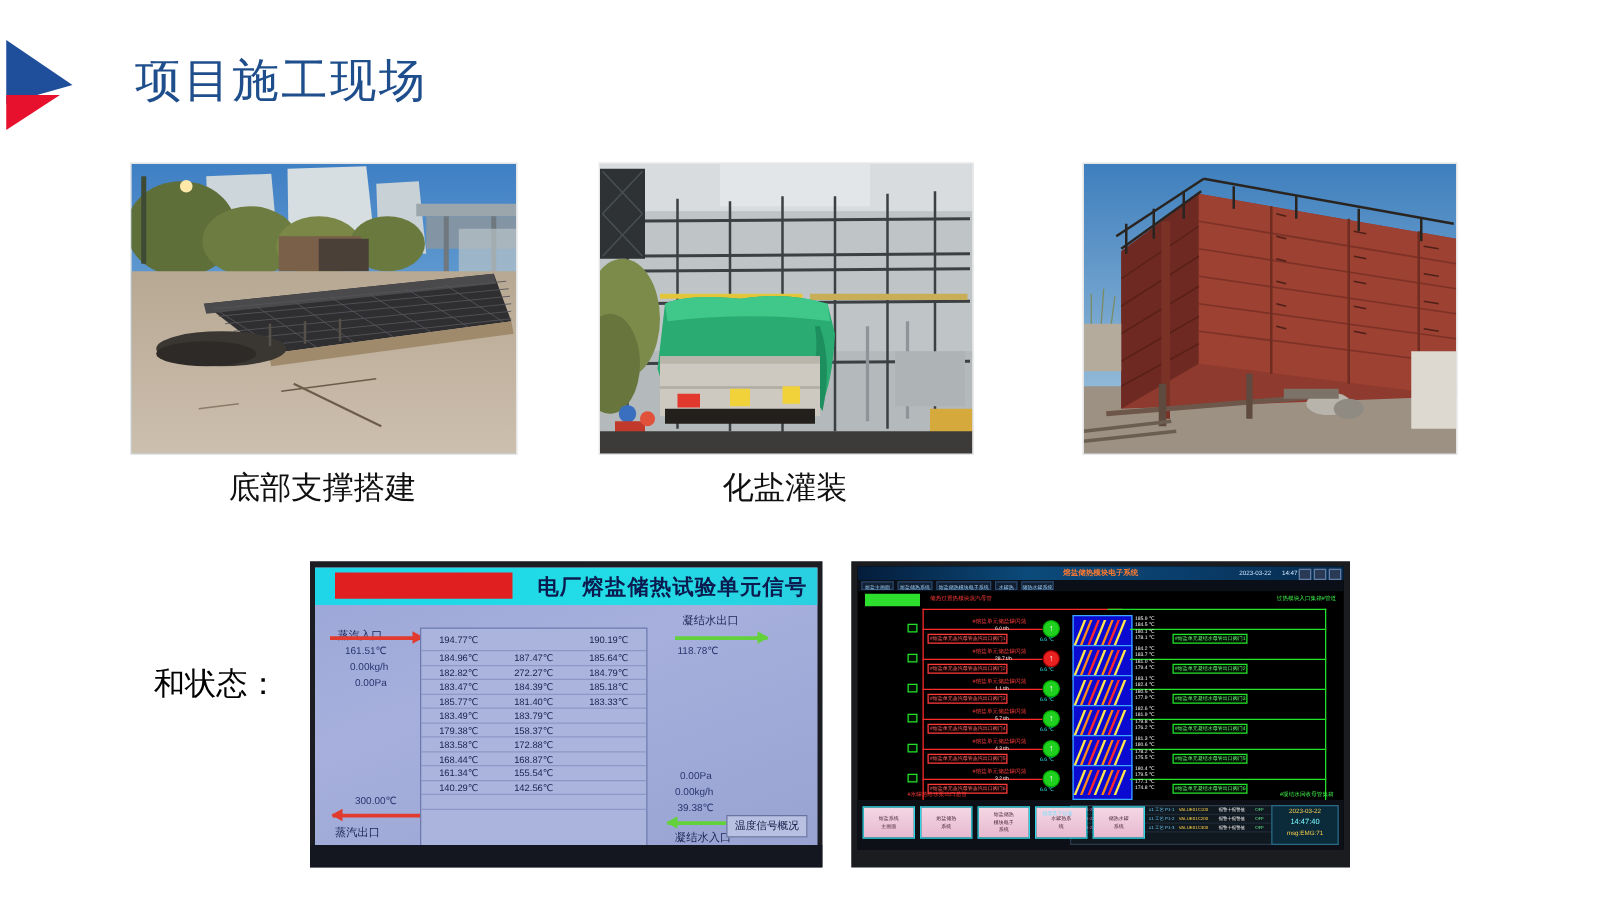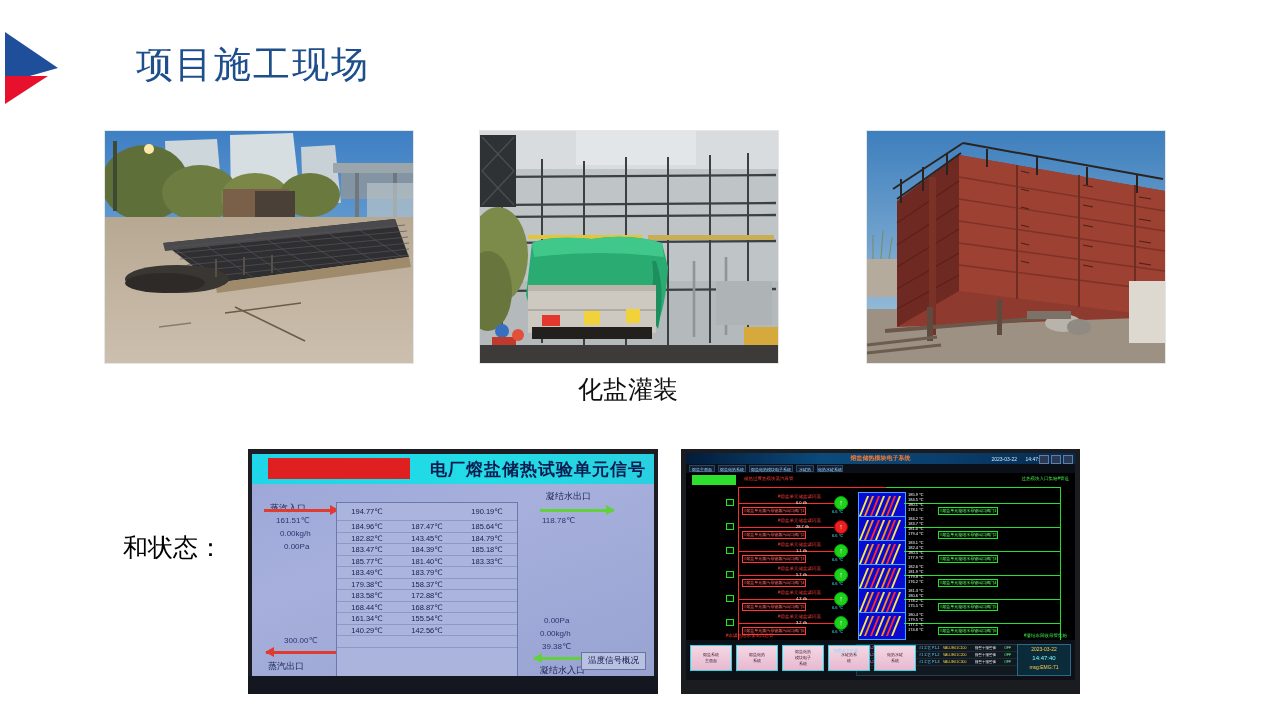--- a/index.html
+++ b/index.html
@@ -15,21 +15,21 @@
 
   
   .logo{position:absolute;left:2px;top:28px;width:58px;height:80px;}
   .logo svg{display:block;}
 
   
   .slide-title{
     position:absolute;left:108px;top:40px;
     font-family:"Liberation Serif","DejaVu Serif",serif;
     font-size:37px;font-weight:400;color:#1F4E8C;
-    letter-spacing:2px;white-space:nowrap;margin-left:28px;
+    letter-spacing:2px;white-space:nowrap;
   }
 
   
   .photo{position:absolute;top:130px;height:232px;background:#efefef;overflow:hidden;
          border:1px solid #e6e6e6;}
   .photo.p1{left:104px;width:308px;}
   .photo.p2{left:479px;width:298px;}
   .photo.p3{left:866px;width:298px;}
   .photo .inner{position:absolute;inset:0;overflow:hidden;}
 
@@ -452,20 +452,21 @@
         <rect x="0" y="128" width="30" height="38" fill="#b5ab9c"></rect>
         <g stroke="#7a8b5e" stroke-width="1">
           <line x1="6" y1="128" x2="6" y2="104"></line>
             <line x1="14" y1="128" x2="16" y2="100"></line>
           <line x1="22" y1="128" x2="25" y2="106"></line>
         </g>
       </svg>
     </div>
   </div>
 
+  <div class="caption c1">底部支撑搭建</div>
   <div class="caption c2">化盐灌装</div>
 
   <div class="ops-label">
     <div>和状态：</div>
   </div>
 
   <div class="hmi">
     <div class="hmi-screen">
 
       <div class="hmi-titlebar">
@@ -515,21 +516,21 @@
               <div class="tcell"></div>
               <div class="tcell">190.19℃</div>
             </div>
             <div class="trow">
               <div class="tcell">184.96℃</div>
               <div class="tcell">187.47℃</div>
               <div class="tcell">185.64℃</div>
             </div>
             <div class="trow">
               <div class="tcell">182.82℃</div>
-              <div class="tcell">143.45℃</div>
+              <div class="tcell">272.27℃</div>
               <div class="tcell">184.79℃</div>
             </div>
             <div class="trow">
               <div class="tcell">183.47℃</div>
               <div class="tcell">184.39℃</div>
               <div class="tcell">185.18℃</div>
             </div>
             <div class="trow">
               <div class="tcell">185.77℃</div>
               <div class="tcell">181.40℃</div>

